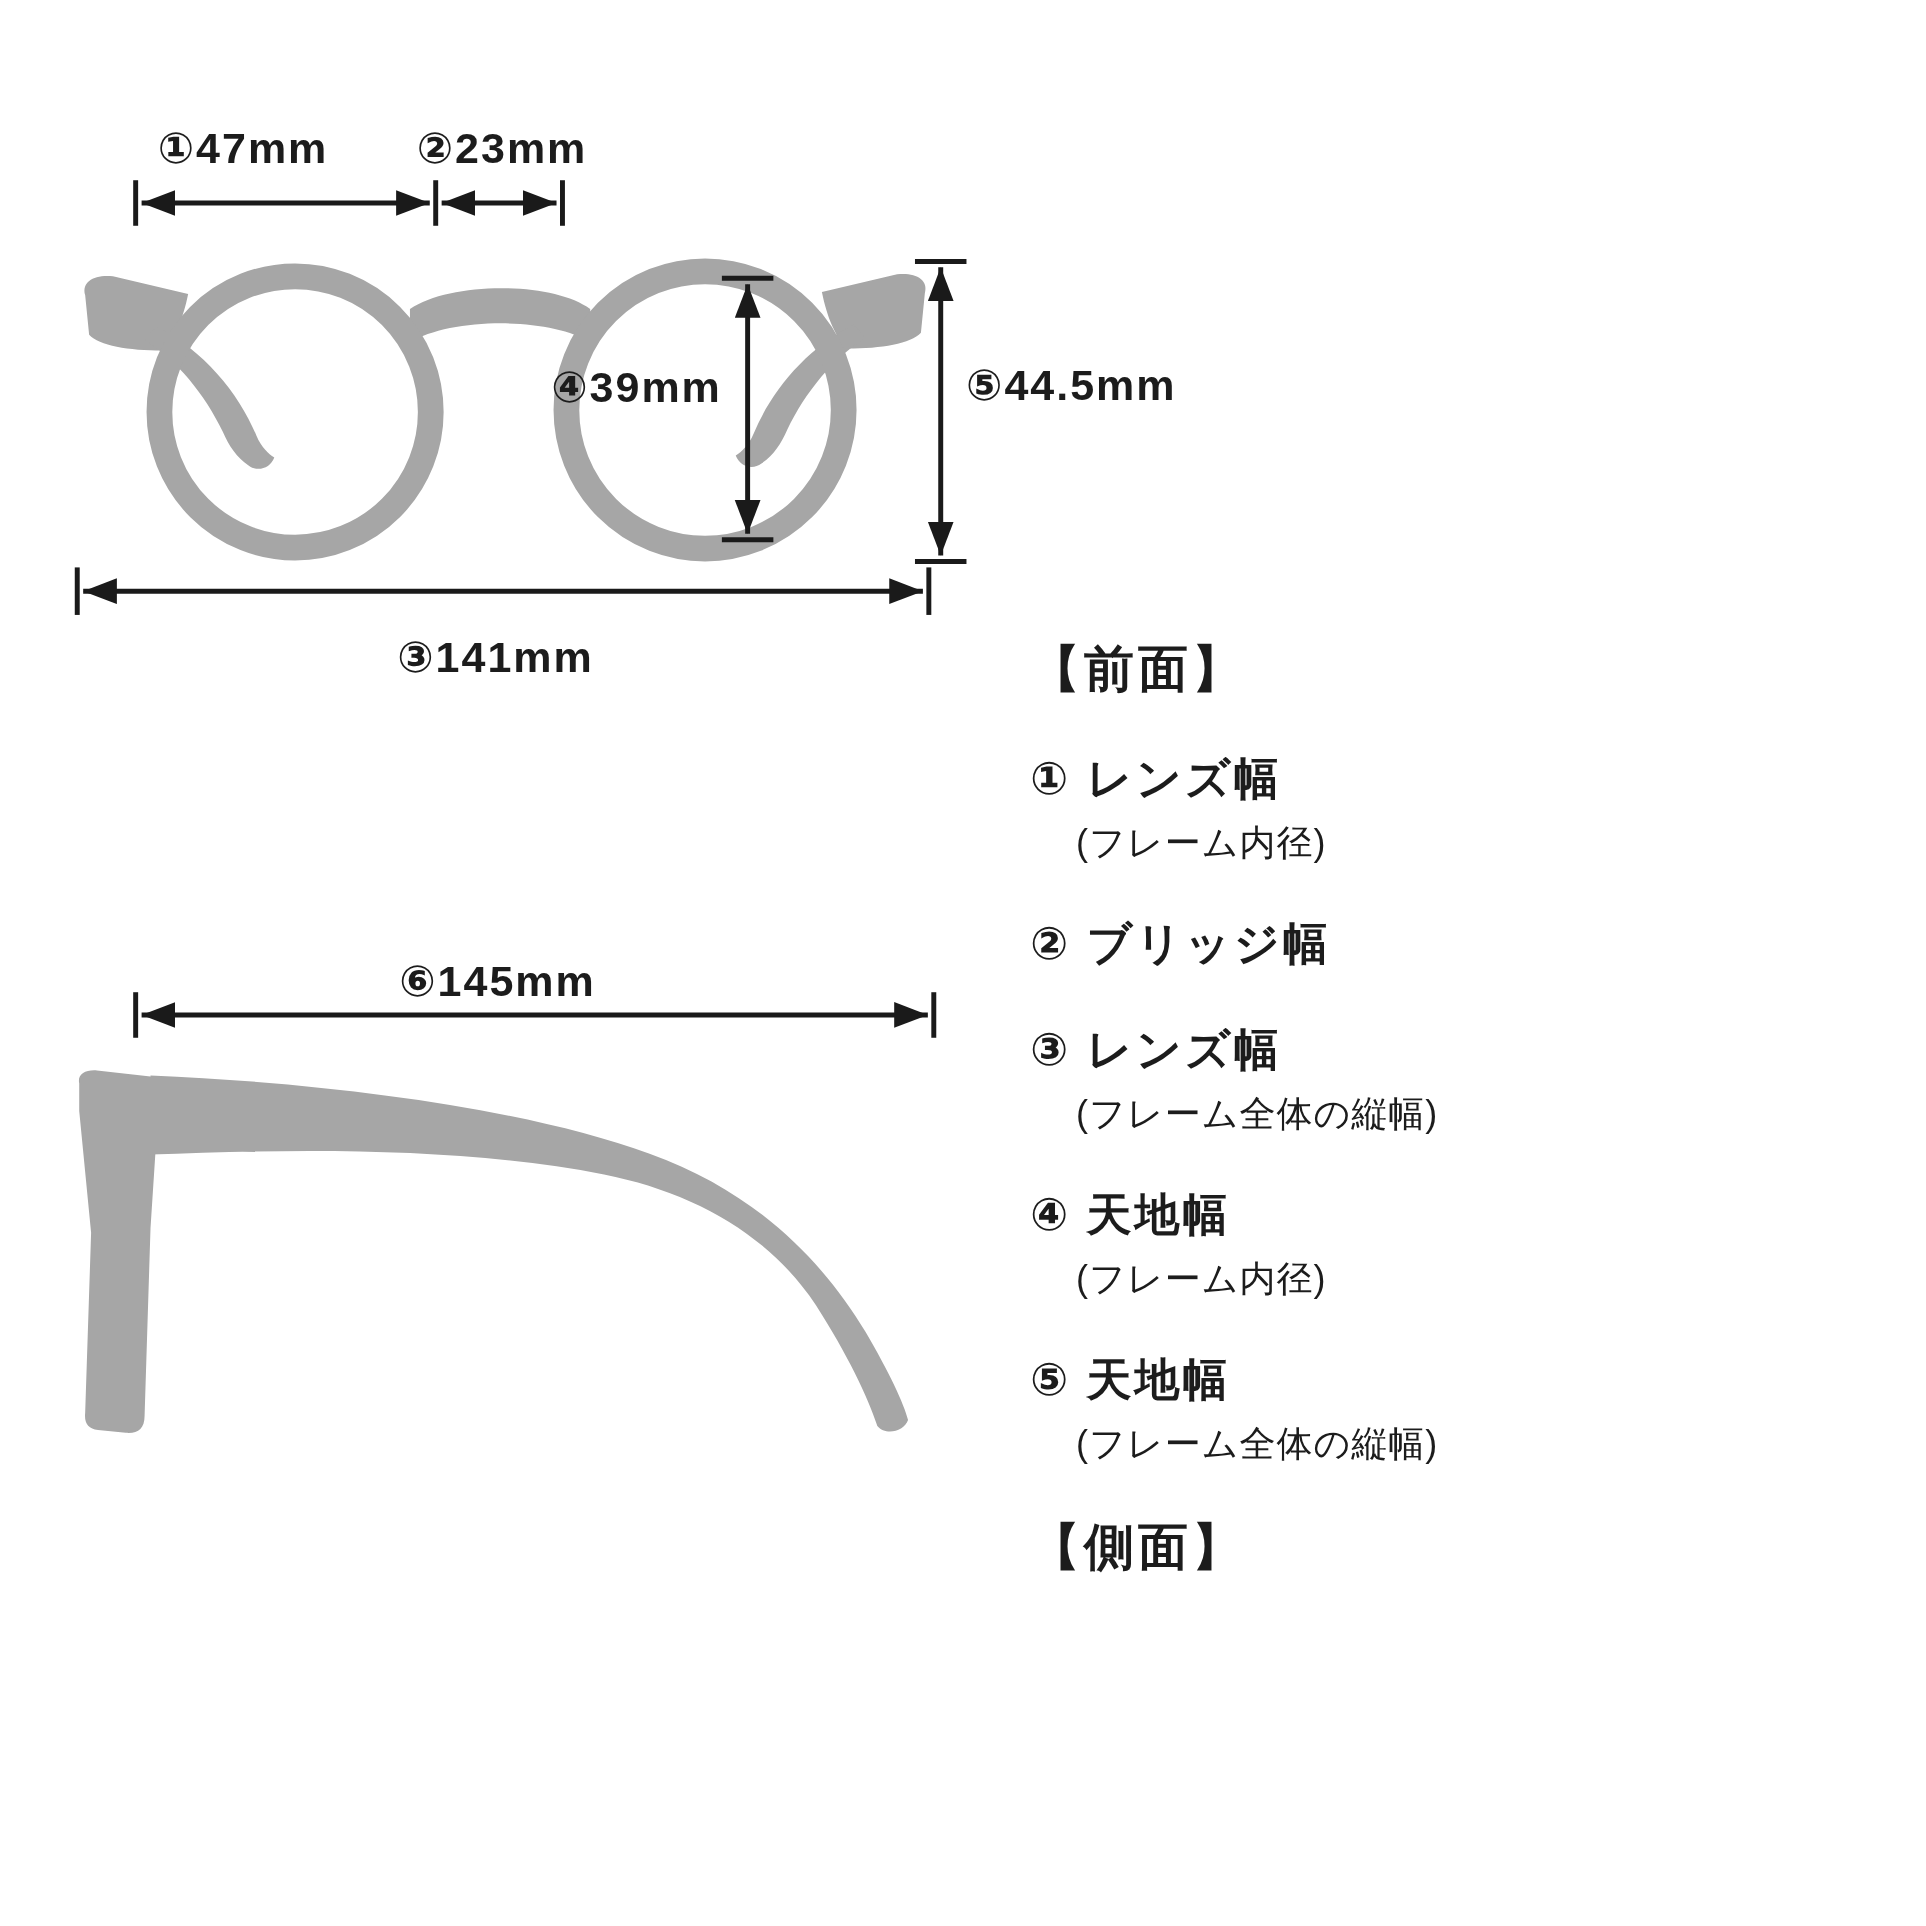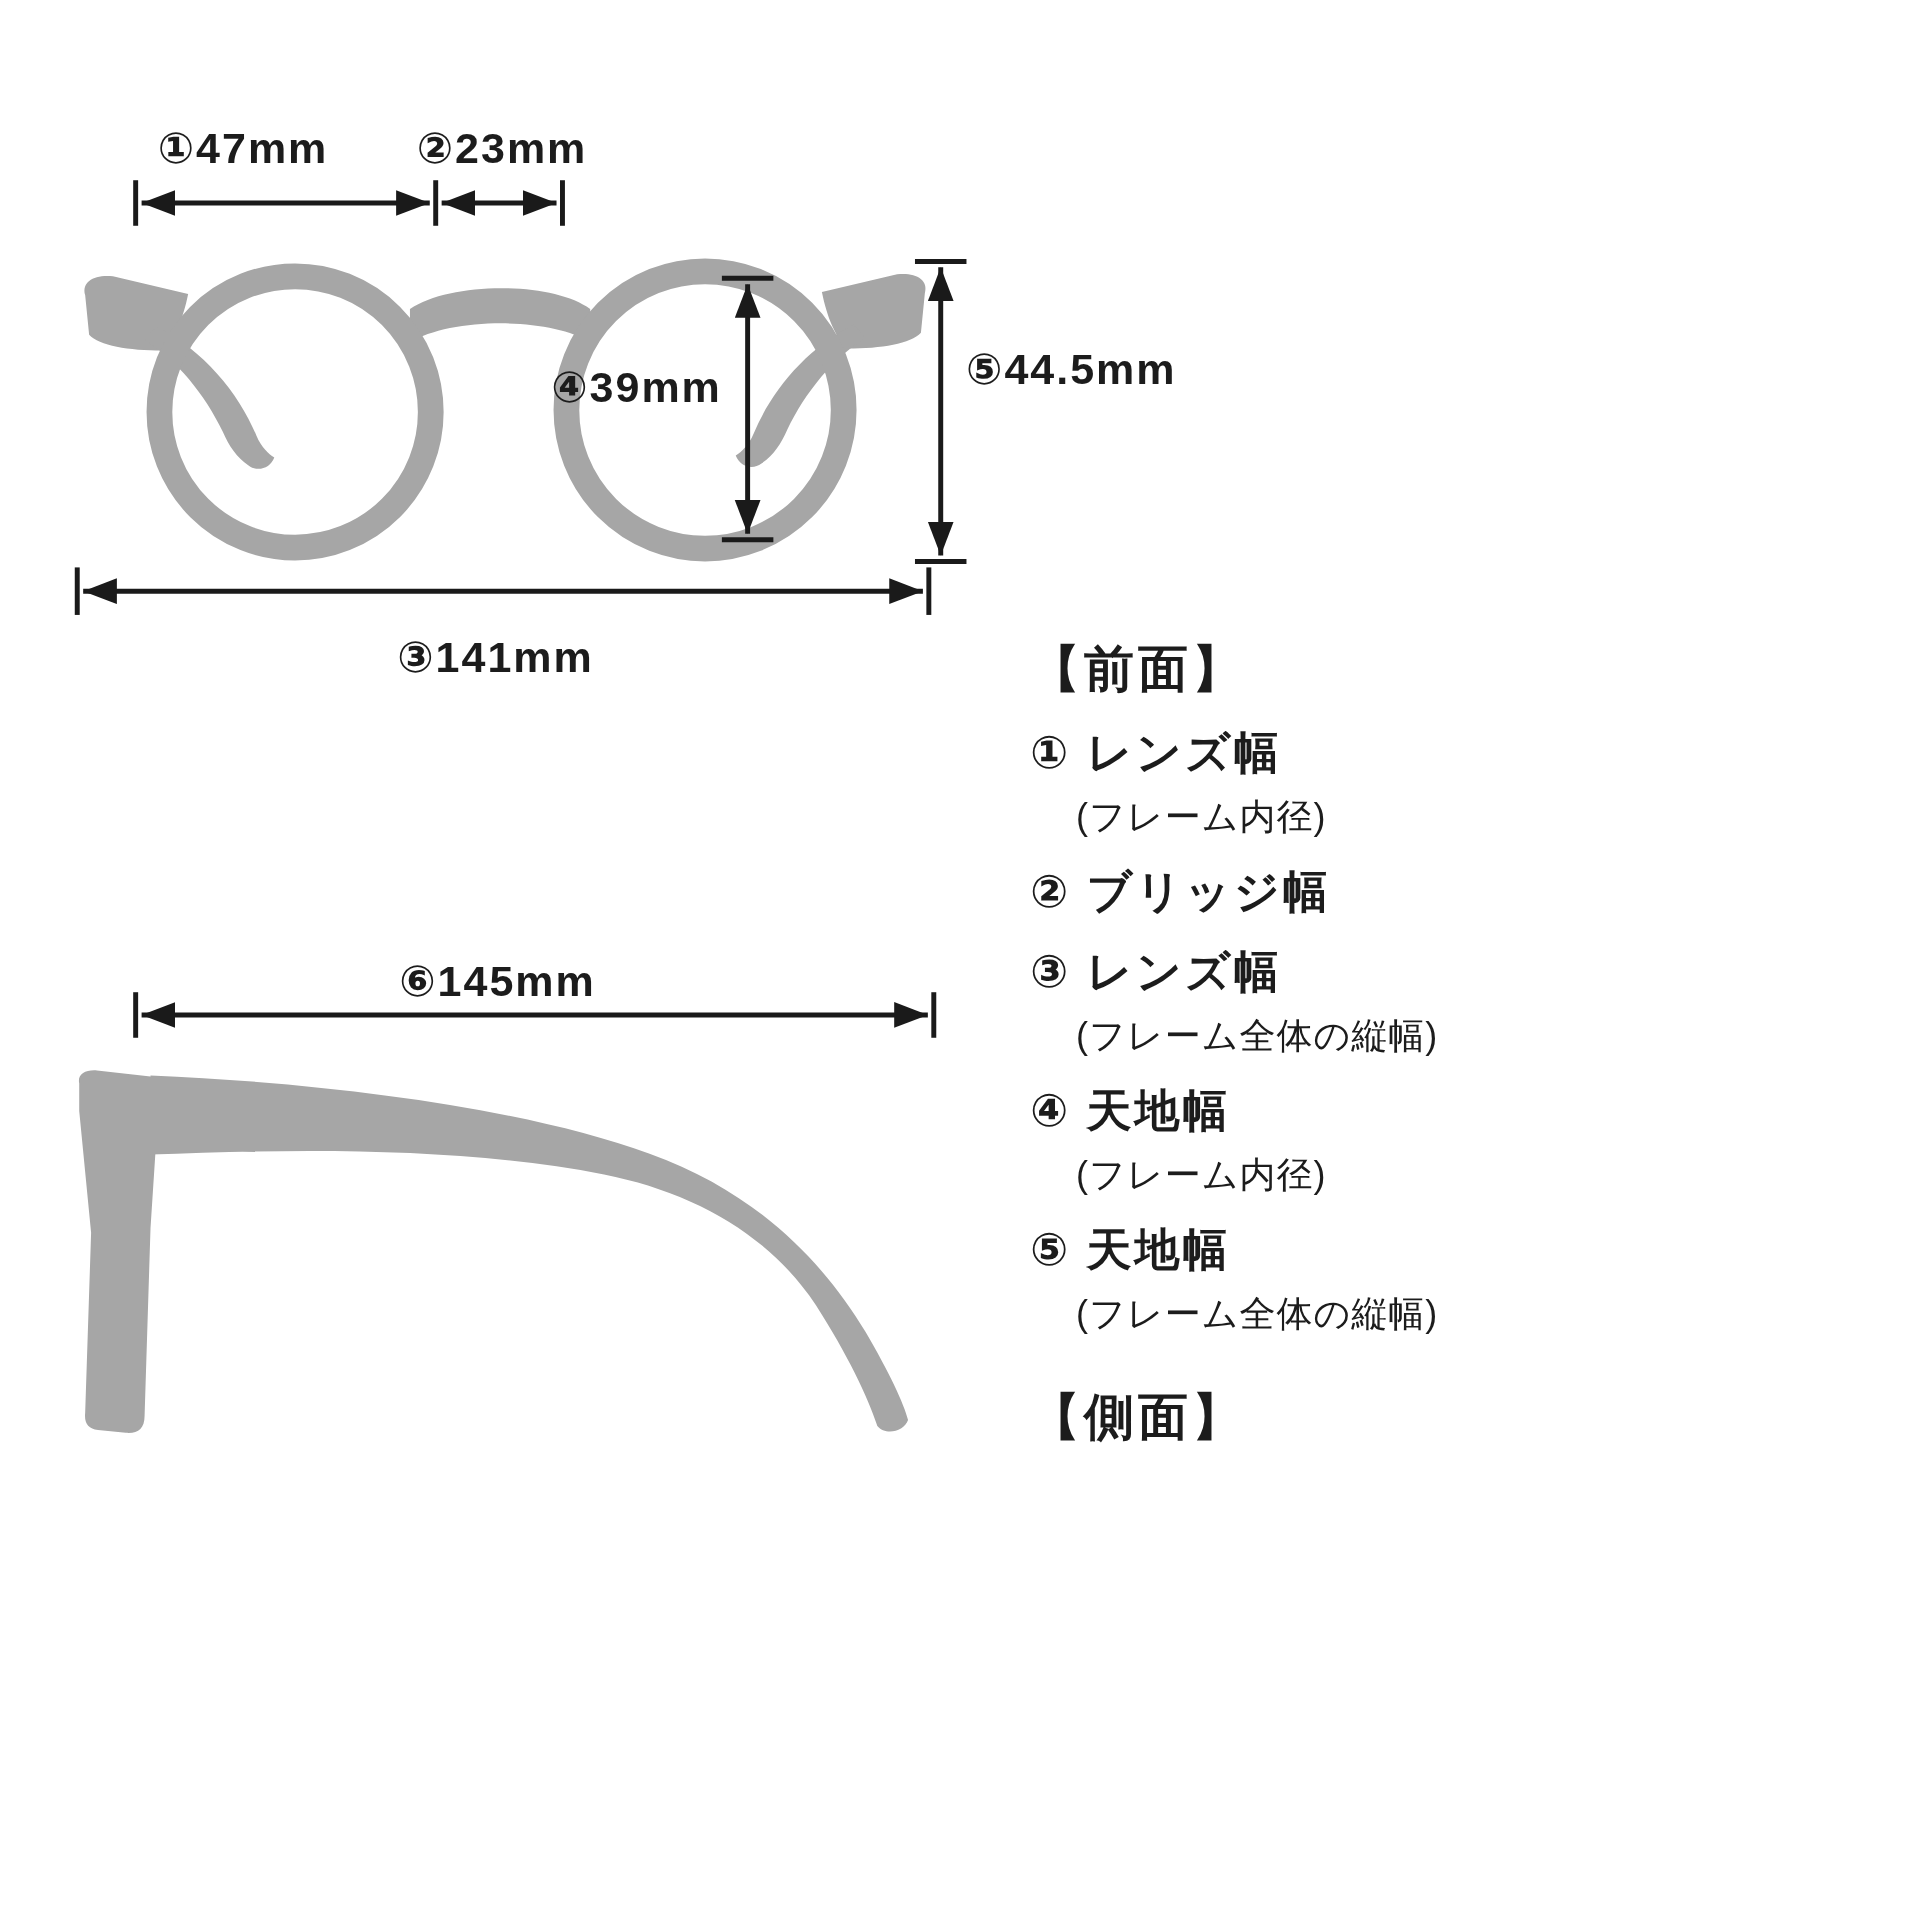--- a/index.html
+++ b/index.html
@@ -39,21 +39,21 @@
   .legend-header {
     font-size: 50px;
     font-weight: 600;
     letter-spacing: 4px;
     margin: 0 0 8px 0;
   }
   .legend-header.second {
     margin-top: 45px;
   }
   .legend-item {
-    margin-top: 20px;
+    margin-top: 46px;
   }
   .legend-label {
     font-size: 45px;
     font-weight: 600;
     letter-spacing: 3px;
   }
   .legend-note {
     font-size: 36px;
     font-weight: 500;
     letter-spacing: 1px;
@@ -144,21 +144,21 @@
   </svg>
 
   <div class="dim-label centered" style="left:139px; top:123px; width:208px;">①47mm</div>
 
   <div class="dim-label centered" style="left:398px; top:123px; width:208px;">②23mm</div>
 
   <div class="dim-label centered" style="left:347px; top:632px; width:297px;">③141mm</div>
 
   <div class="dim-label centered" style="left:540px; top:362px; width:193px;">④39mm</div>
 
-  <div class="dim-label" style="left:966px; top:344px;text-align:right;">⑤44.5mm</div>
+  <div class="dim-label" style="left:966px; top:360px;text-align:right;">⑤44.5mm</div>
 
   <div class="dim-label centered" style="left:349px; top:956px; width:297px;">⑥145mm</div>
 
   <div class="legend">
 
     <div class="legend-header">【前面】</div>
 
     <div class="legend-item">
       <div class="legend-label">① レンズ幅</div>
       <div class="legend-note">(フレーム内径)</div>

